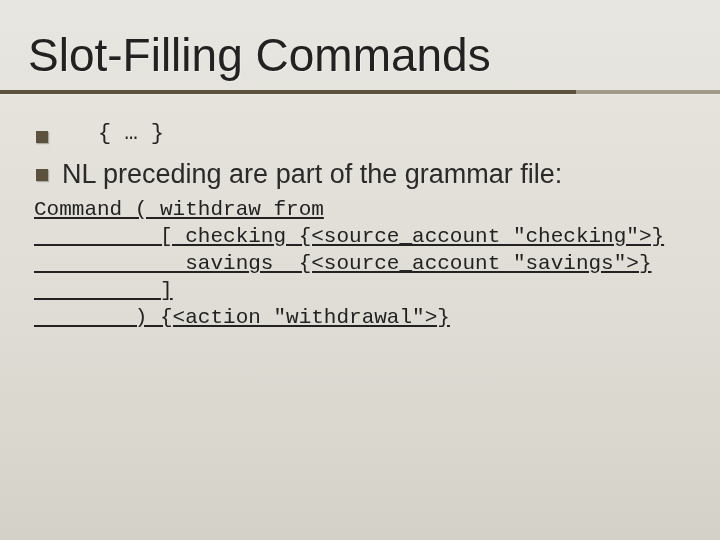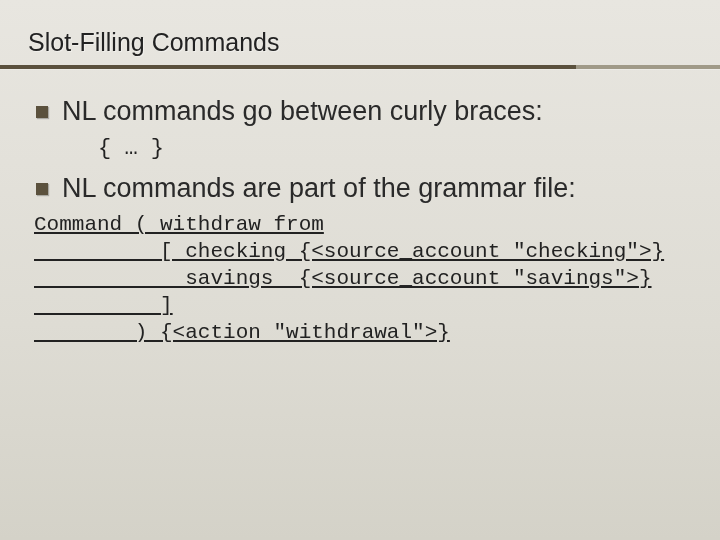--- a/index.html
+++ b/index.html
@@ -13,21 +13,21 @@
     overflow: hidden;
   }
   .slide {
     position: relative;
     width: 100%;
     height: 100%;
     box-sizing: border-box;
     padding: 28px 20px 20px 28px;
   }
   .title {
-    font-size: 25px;
+    font-size: 46px;
     font-weight: 400;
     margin: 0 0 8px 0;
     color: #222;
     text-shadow: 1px 1px 0 rgba(255,255,255,0.4);
   }
   .title-rule {
     height: 4px;
     width: 100%;
     margin-left: -28px; 
     padding-right: 48px;
@@ -85,27 +85,26 @@
 <body>
 
 <div class="slide">
   <h1 class="title">Slot-Filling Commands</h1>
   <div class="title-rule"></div>
 
   <div class="body">
     <ul class="top">
 
       <li>
-        <span>NL commands go between curly braces:</span>
         <div class="sub mono">{ … }</div>
       </li>
 
 
       <li>
-        <span>NL commands are part of the grammar file:</span>
+        <span>NL preceding are part of the grammar file:</span>
       </li>
 
     </ul>
 
     <div class="codeblock">Command ( withdraw from
           [ checking {&lt;source_account "checking"&gt;}
             savings  {&lt;source_account "savings"&gt;}
           ]
         ) {&lt;action "withdrawal"&gt;}</div>
   </div>

